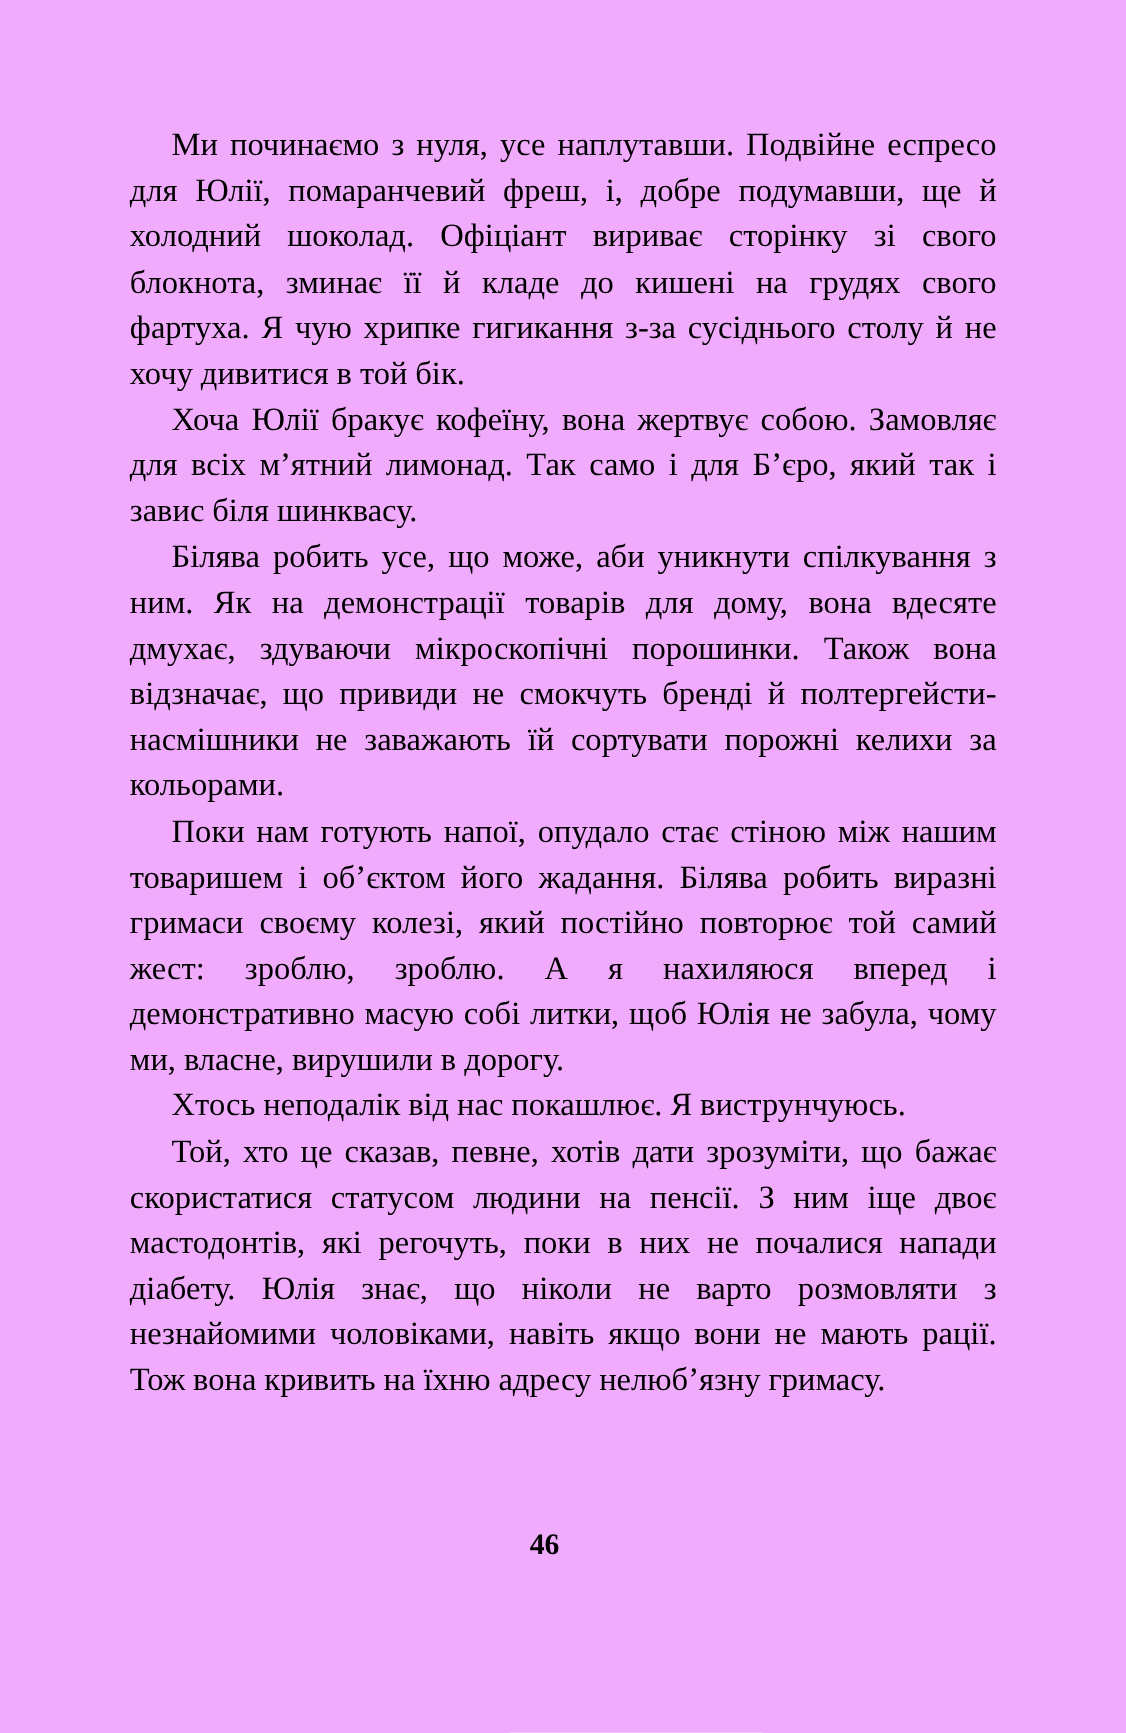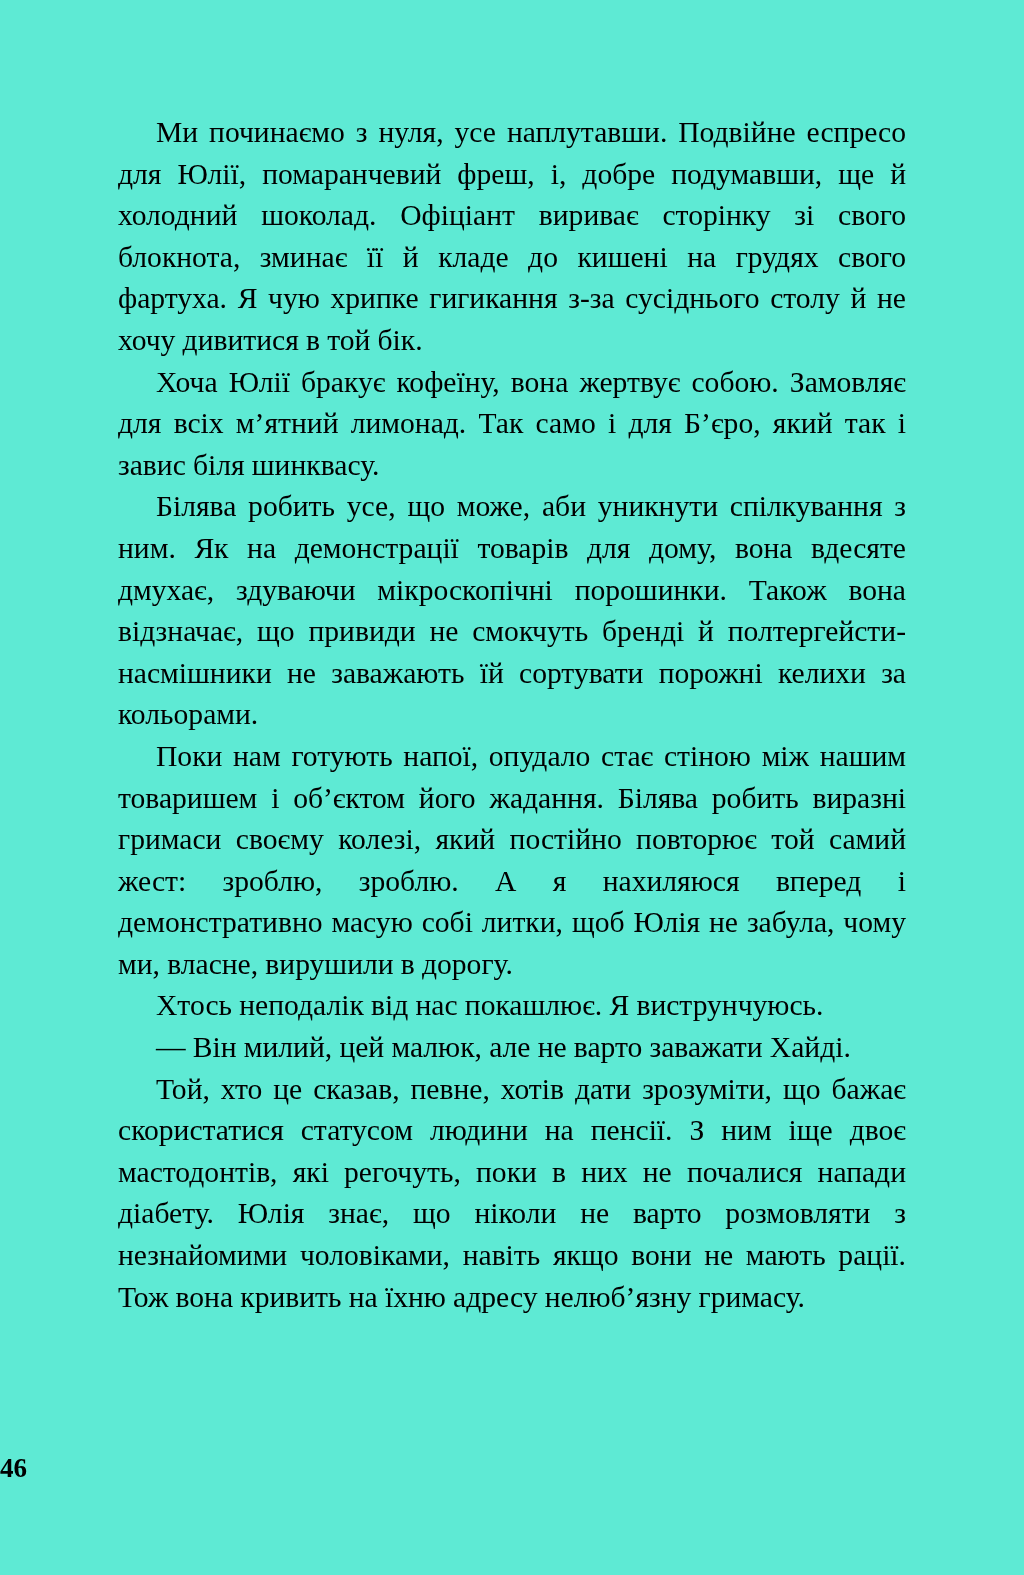--- a/index.html
+++ b/index.html
@@ -11,21 +11,21 @@
     height: 1575px;
     background: #ffffff;
     font-family: "Liberation Serif", "DejaVu Serif", serif;
     color: #000000;
     overflow: hidden;
   }
   .page {
     position: relative;
     width: 1024px;
     height: 1575px;
-    background: #5eead4;
+    background: #f0abfc;
     box-sizing: border-box;
   }
   .text-block {
     position: absolute;
     left: 118px;
     top: 112px;
     width: 788px;
   }
   .para {
     margin: 0;
@@ -43,23 +43,23 @@
     content: "";
     display: inline-block;
     width: 100%;
   }
   .para.no-stretch::after {
     content: none;
   }
   .page-number {
     position: absolute;
     left: 0;
-    top: 1452px;
+    top: 1388px;
     width: 990px;
-    text-align: left;
+    text-align: center;
     font-size: 27px;
     font-weight: bold;
     line-height: 32px;
     font-family: "Liberation Serif", "DejaVu Serif", serif;
   }
 </style>
 </head>
 <body>
 
 <div class="page">
@@ -71,21 +71,20 @@
     <p class="para no-stretch">Хоча Юлії бракує кофеїну, вона жертвує собою. Замовляє для всіх м’ятний лимонад. Так само і для Б’єро, який так і завис біля шинквасу.</p>
 
 
     <p class="para no-stretch">Білява робить усе, що може, аби уникнути спілкування з ним. Як на демонстрації товарів для дому, вона вдесяте дмухає, здуваючи мікроскопічні порошинки. Також вона відзначає, що привиди не смокчуть бренді й полтергейсти-насмішники не заважають їй сортувати порожні келихи за кольорами.</p>
 
 
     <p class="para no-stretch">Поки нам готують напої, опудало стає стіною між нашим товаришем і об’єктом його жадання. Білява робить виразні гримаси своєму колезі, який постійно повторює той самий жест: зроблю, зроблю. А я нахиляюся вперед і демонстративно масую собі литки, щоб Юлія не забула, чому ми, власне, вирушили в дорогу.</p>
 
     <p class="para no-stretch">Хтось неподалік від нас покашлює. Я виструнчуюсь.</p>
 
-    <p class="para no-stretch">— Він милий, цей малюк, але не варто заважати Хайді.</p>
 
     <p class="para no-stretch">Той, хто це сказав, певне, хотів дати зрозуміти, що бажає скористатися статусом людини на пенсії. З ним іще двоє мастодонтів, які регочуть, поки в них не почалися напади діабету. Юлія знає, що ніколи не варто розмовляти з незнайомими чоловіками, навіть якщо вони не мають рації. Тож вона кривить на їхню адресу нелюб’язну гримасу.</p>
 
 
   </div>
 
   <div class="page-number">46</div>
 
 </div>
 

